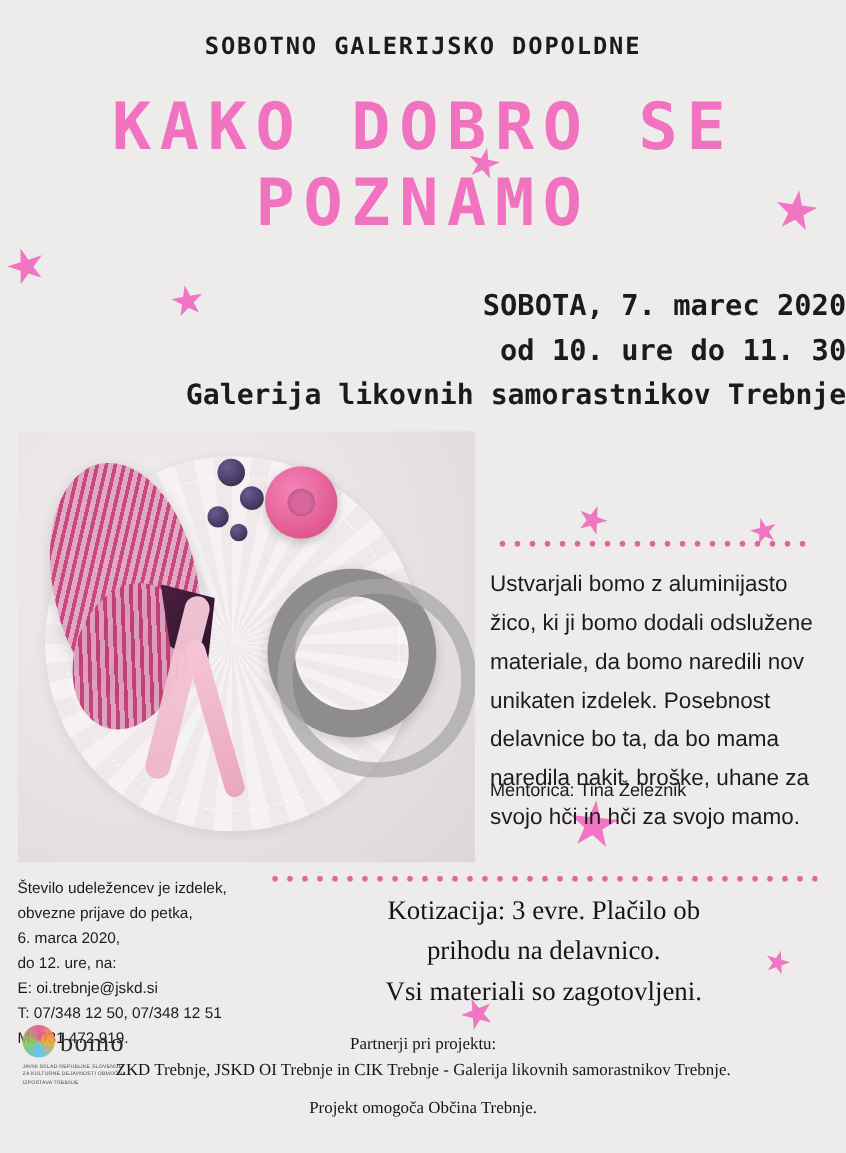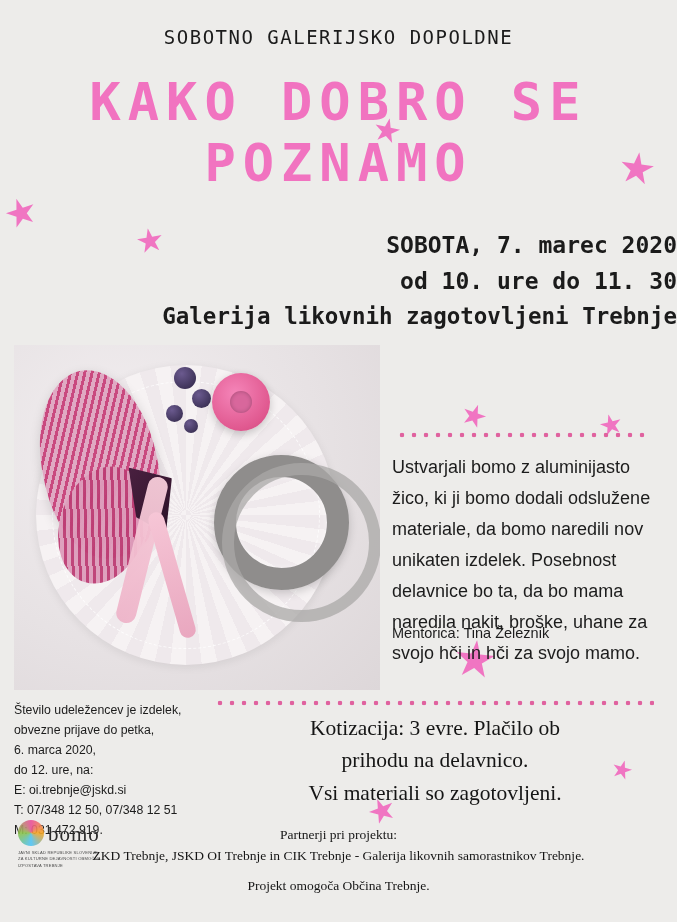--- a/index.html
+++ b/index.html
@@ -22,21 +22,21 @@
     background:#f06fc0;
     clip-path: polygon(50% 0%, 61% 35%, 98% 35%, 68% 57%, 79% 91%, 50% 70%, 21% 91%, 32% 57%, 2% 35%, 39% 35%);
     opacity:.95;
   }
 
   
   .kicker {
     position:absolute; top:26px; left:0; width:100%;
     text-align:center;
     font-family:"DejaVu Sans Mono", monospace;
-    font-weight:normal;
+    font-weight:bold;
     font-size:19px;
     letter-spacing:1.5px;
     color:#1b1b1b;
   }
   .title {
     position:absolute; top:72px; left:0; width:100%;
     text-align:center;
     font-family:"DejaVu Sans Mono", monospace;
     font-weight:bold;
     color:#f173c0;
@@ -283,21 +283,21 @@
   <div class="kicker">SOBOTNO GALERIJSKO DOPOLDNE</div>
 
   <div class="title">
     <span class="l1">KAKO DOBRO SE</span>
     <span class="l2">POZNAMO</span>
   </div>
 
   <div class="details">
     <div>SOBOTA, 7. marec 2020</div>
     <div>od 10. ure do 11. 30</div>
-    <div class="l3">Galerija likovnih zagotovljeni Trebnje</div>
+    <div class="l3">Galerija likovnih samorastnikov Trebnje</div>
   </div>
 
   <div class="photo">
     <div class="bg"></div>
     <div class="doily"></div>
     <div class="coil"></div>
     <div class="coil2"></div>
     <div class="ribbon-dark"></div>
     <div class="ribbon1"></div>
     <div class="ribbon2"></div>

